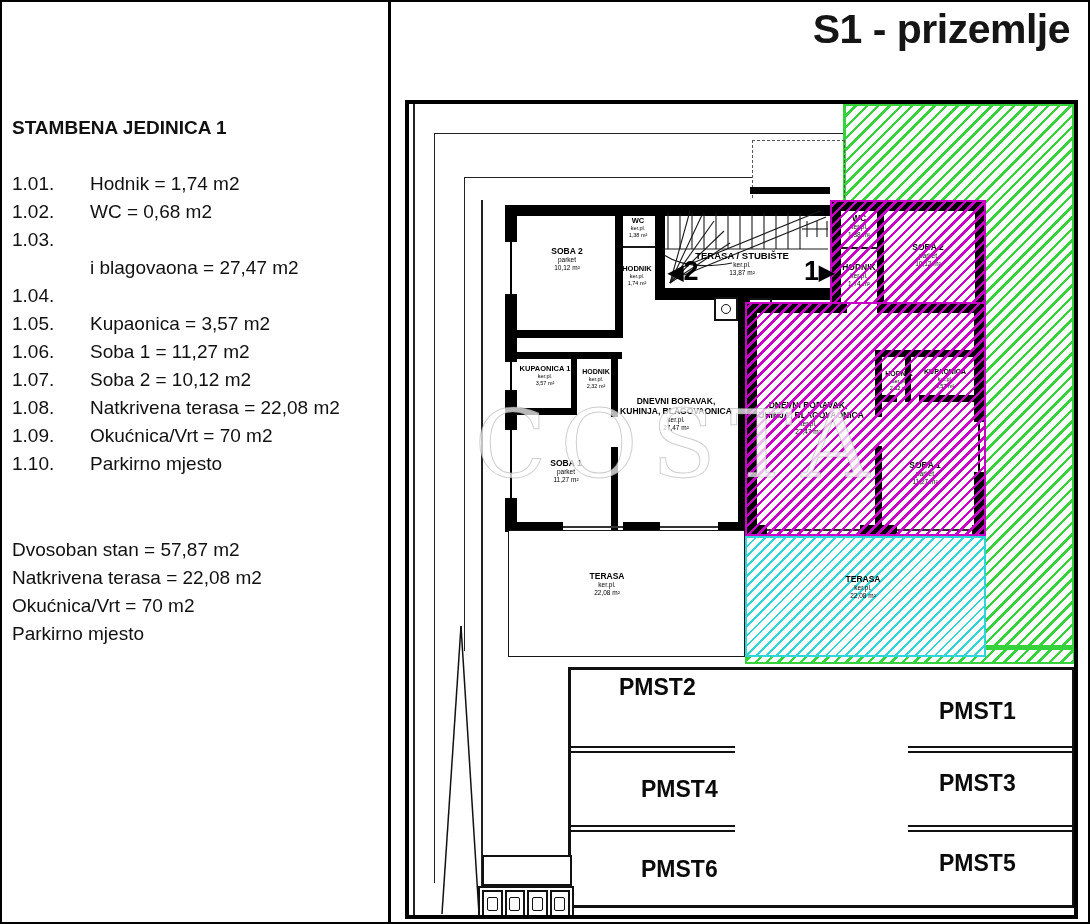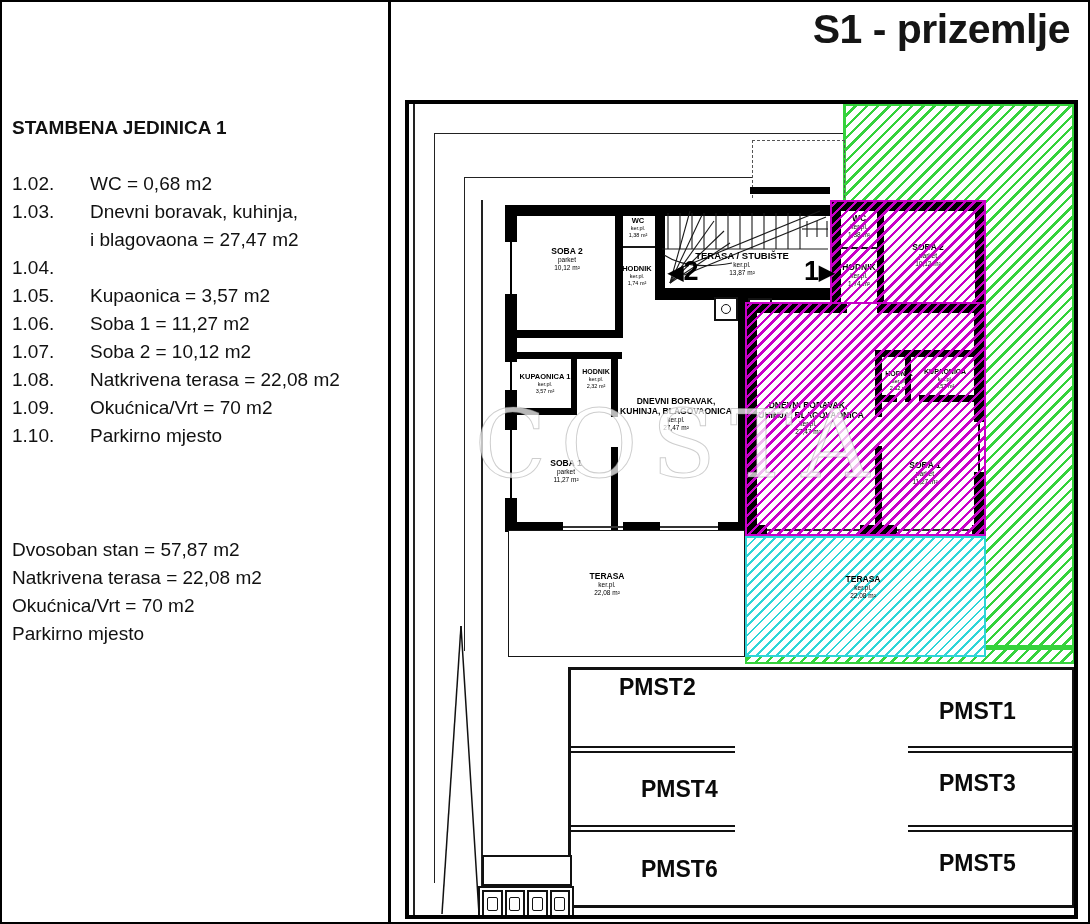--- a/index.html
+++ b/index.html
@@ -44,26 +44,29 @@
   #title{position:absolute;left:690px;top:6px;width:380px;text-align:right;z-index:11;
       font-size:41px;font-weight:600;color:#151515;letter-spacing:-0.5px;}
 </style>
 </head>
 <body>
 
 <div class="abs" style="left:0;top:0;width:390px;height:924px;background:#fff;z-index:10;">
   <div class="abs" style="left:12px;top:117px;font-size:19px;font-weight:700;">STAMBENA JEDINICA 1</div>
   <div class="abs" style="left:12px;top:170px;width:374px;">
     <div class="sb-row">
+        <span class="num">1.01.</span>
+        <span>Hodnik = 1,74 m2</span>
+      </div>
+    <div class="sb-row">
         <span class="num">1.02.</span>
         <span>WC = 0,68 m2</span>
       </div>
     <div class="sb-row">
         <span class="num">1.03.</span>
-        <span>Dnevni boravak, kuhinja,</span>
       </div>
     <div class="sb-row">
         <span class="num"></span>
         <span>i blagovaona = 27,47 m2</span>
       </div>
     <div class="sb-row">
         <span class="num">1.04.</span>
       </div>
     <div class="sb-row">
         <span class="num">1.05.</span>
@@ -266,21 +269,21 @@
 <div class="rl" style="left:637px;top:264px;">
   <b style="font-size:7.5px;">HODNIK</b>
   <i style="font-size:5.5px;">ker.pl.</i>
   <i style="font-size:5.5px;">1,74 m²</i>
 </div>
 <div class="rl" style="left:742px;top:250px;">
   <b style="font-size:9.5px;">TERASA / STUBIŠTE</b>
   <i>ker.pl.</i>
   <i>13,87 m²</i>
 </div>
-<div class="rl" style="left:545px;top:364px;margin-top:8px;">
+<div class="rl" style="left:545px;top:364px;">
   <b style="font-size:7.5px;">KUPAONICA 1</b>
   <i style="font-size:5.5px;">ker.pl.</i>
   <i style="font-size:5.5px;">3,57 m²</i>
 </div>
 <div class="rl" style="left:596px;top:368px;">
   <b style="font-size:7px;">HODNIK</b>
   <i style="font-size:5.5px;">ker.pl.</i>
   <i style="font-size:5.5px;">2,32 m²</i>
 </div>
 <div class="rl" style="left:676px;top:396px;">

